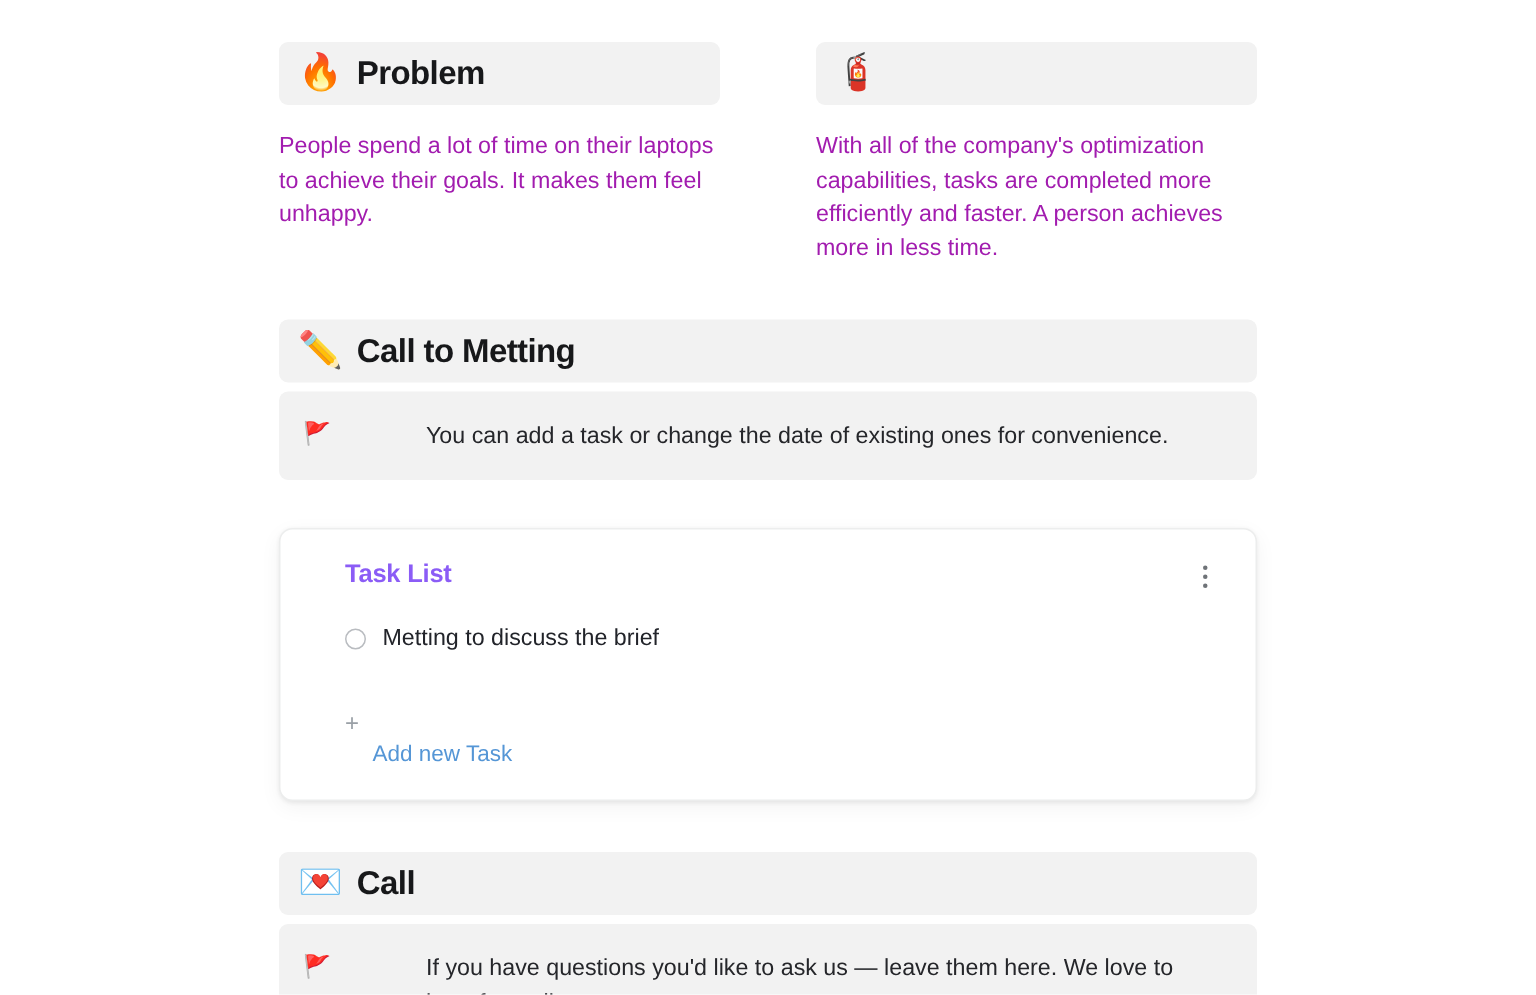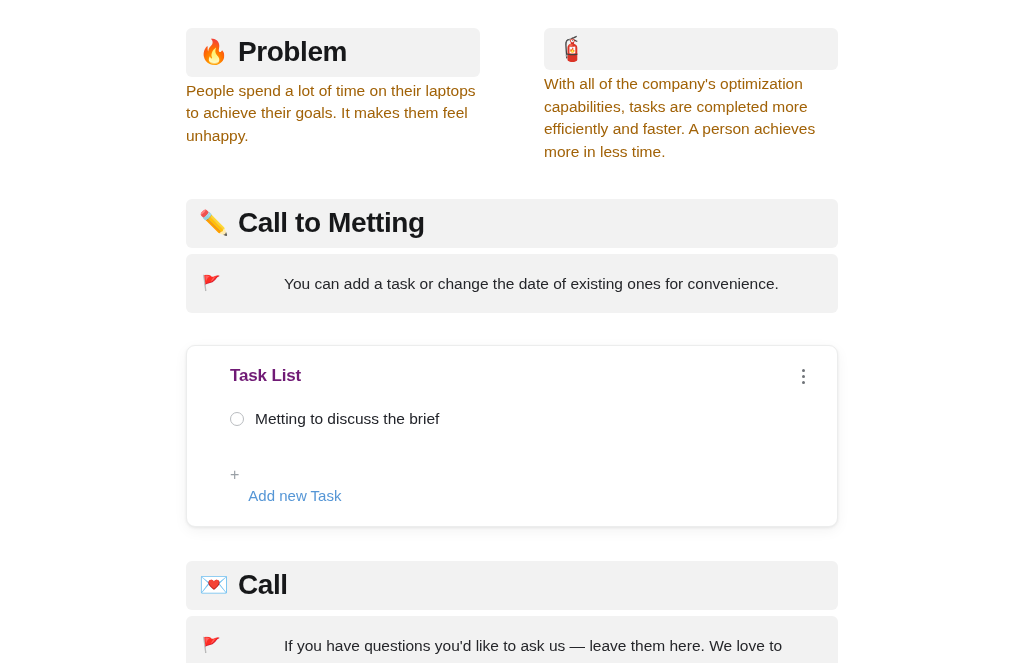--- a/index.html
+++ b/index.html
@@ -49,34 +49,34 @@
     padding: 9px 13px;
     min-height: 42px;
   }
   .section-head .emoji {
     font-size: 24px;
     line-height: 1;
     display: inline-block;
     flex: 0 0 auto;
   }
   .section-head .title {
-    font-size: 28px;
+    font-size: 22px;
     font-weight: 700;
     letter-spacing: -0.4px;
     color: #17181a;
     line-height: 1.1;
   }
   .section-head.wide { width: 652px; }
 
   
   .para {
     font-size: 15.5px;
     line-height: 22.5px;
-    color: #a16207;
-    margin-top: 3px;
+    color: #a21caf;
+    margin-top: 17px;
   }
 
   
   .callout {
     width: 652px;
     background: #f2f2f2;
     border-radius: 6px;
     display: flex;
     align-items: flex-start;
     gap: 0;
@@ -107,21 +107,21 @@
     margin-top: 32px;
   }
   .card-head {
     display: flex;
     align-items: flex-start;
     justify-content: space-between;
   }
   .card-title {
     font-size: 17px;
     font-weight: 700;
-    color: #701a75;
+    color: #8b5cf6;
     letter-spacing: -0.15px;
     padding-left: 21px;
   }
   .kebab {
     width: 20px;
     height: 22px;
     display: flex;
     flex-direction: column;
     align-items: center;
     justify-content: center;

